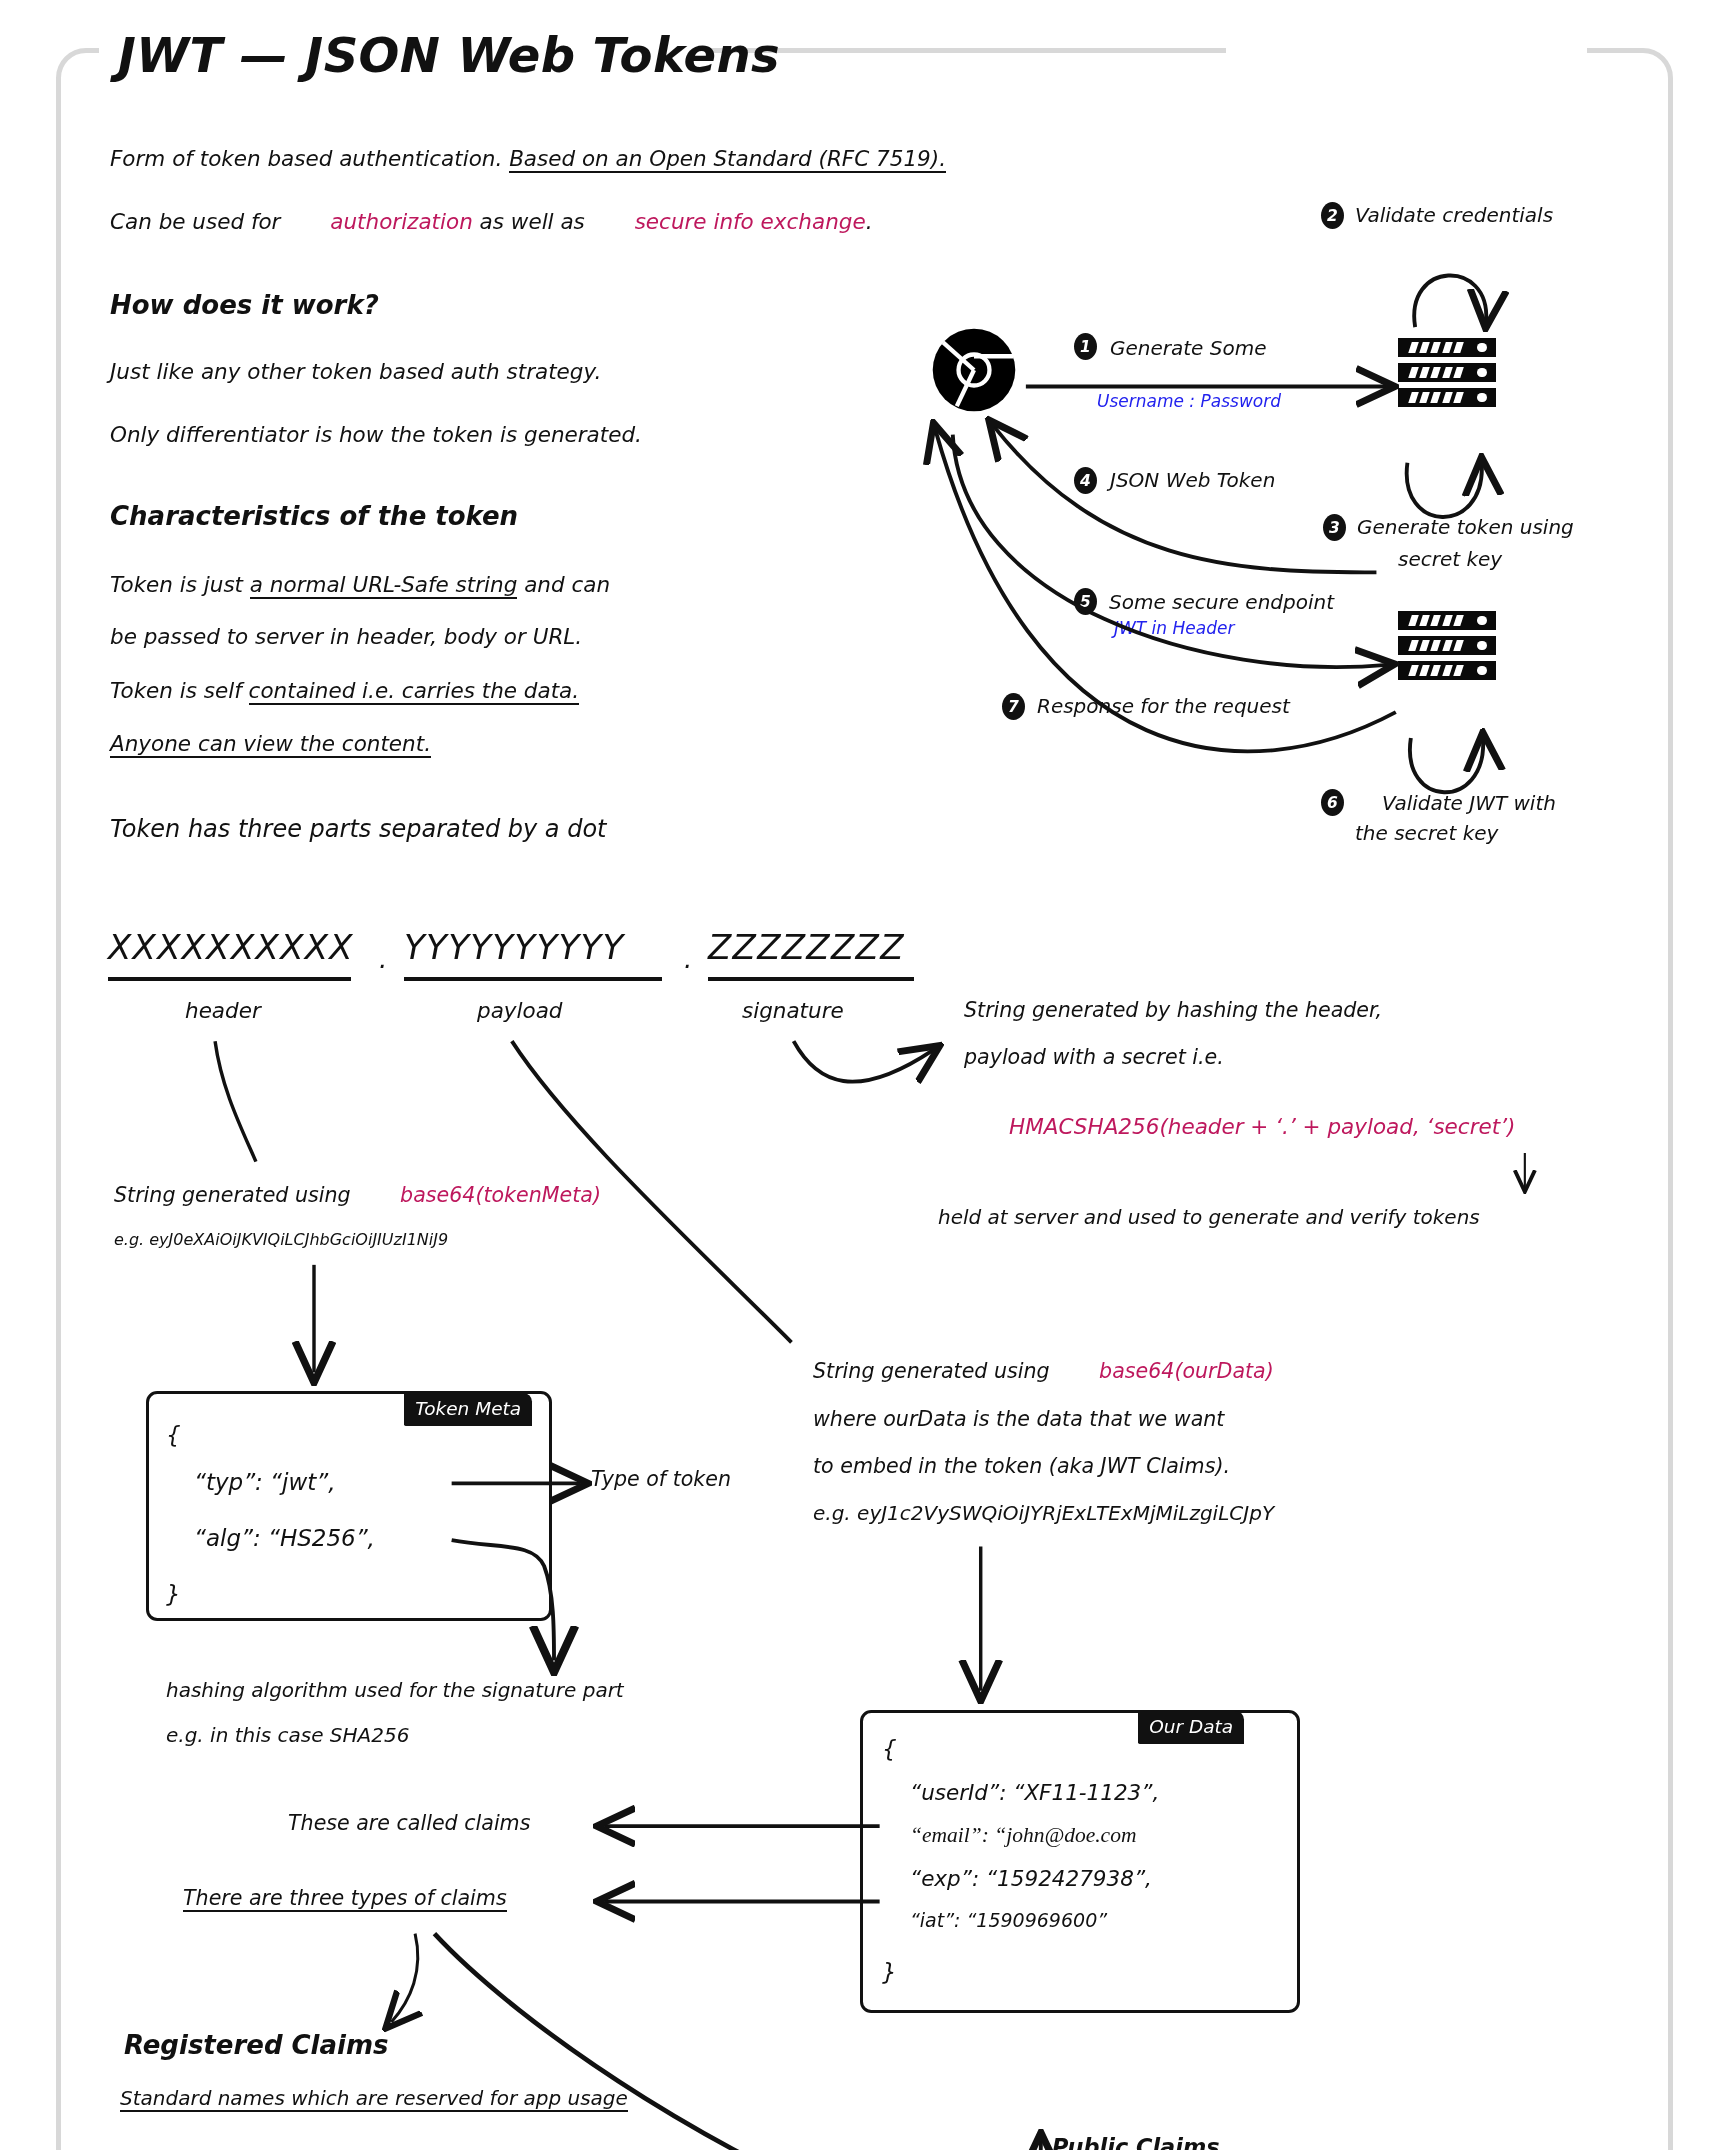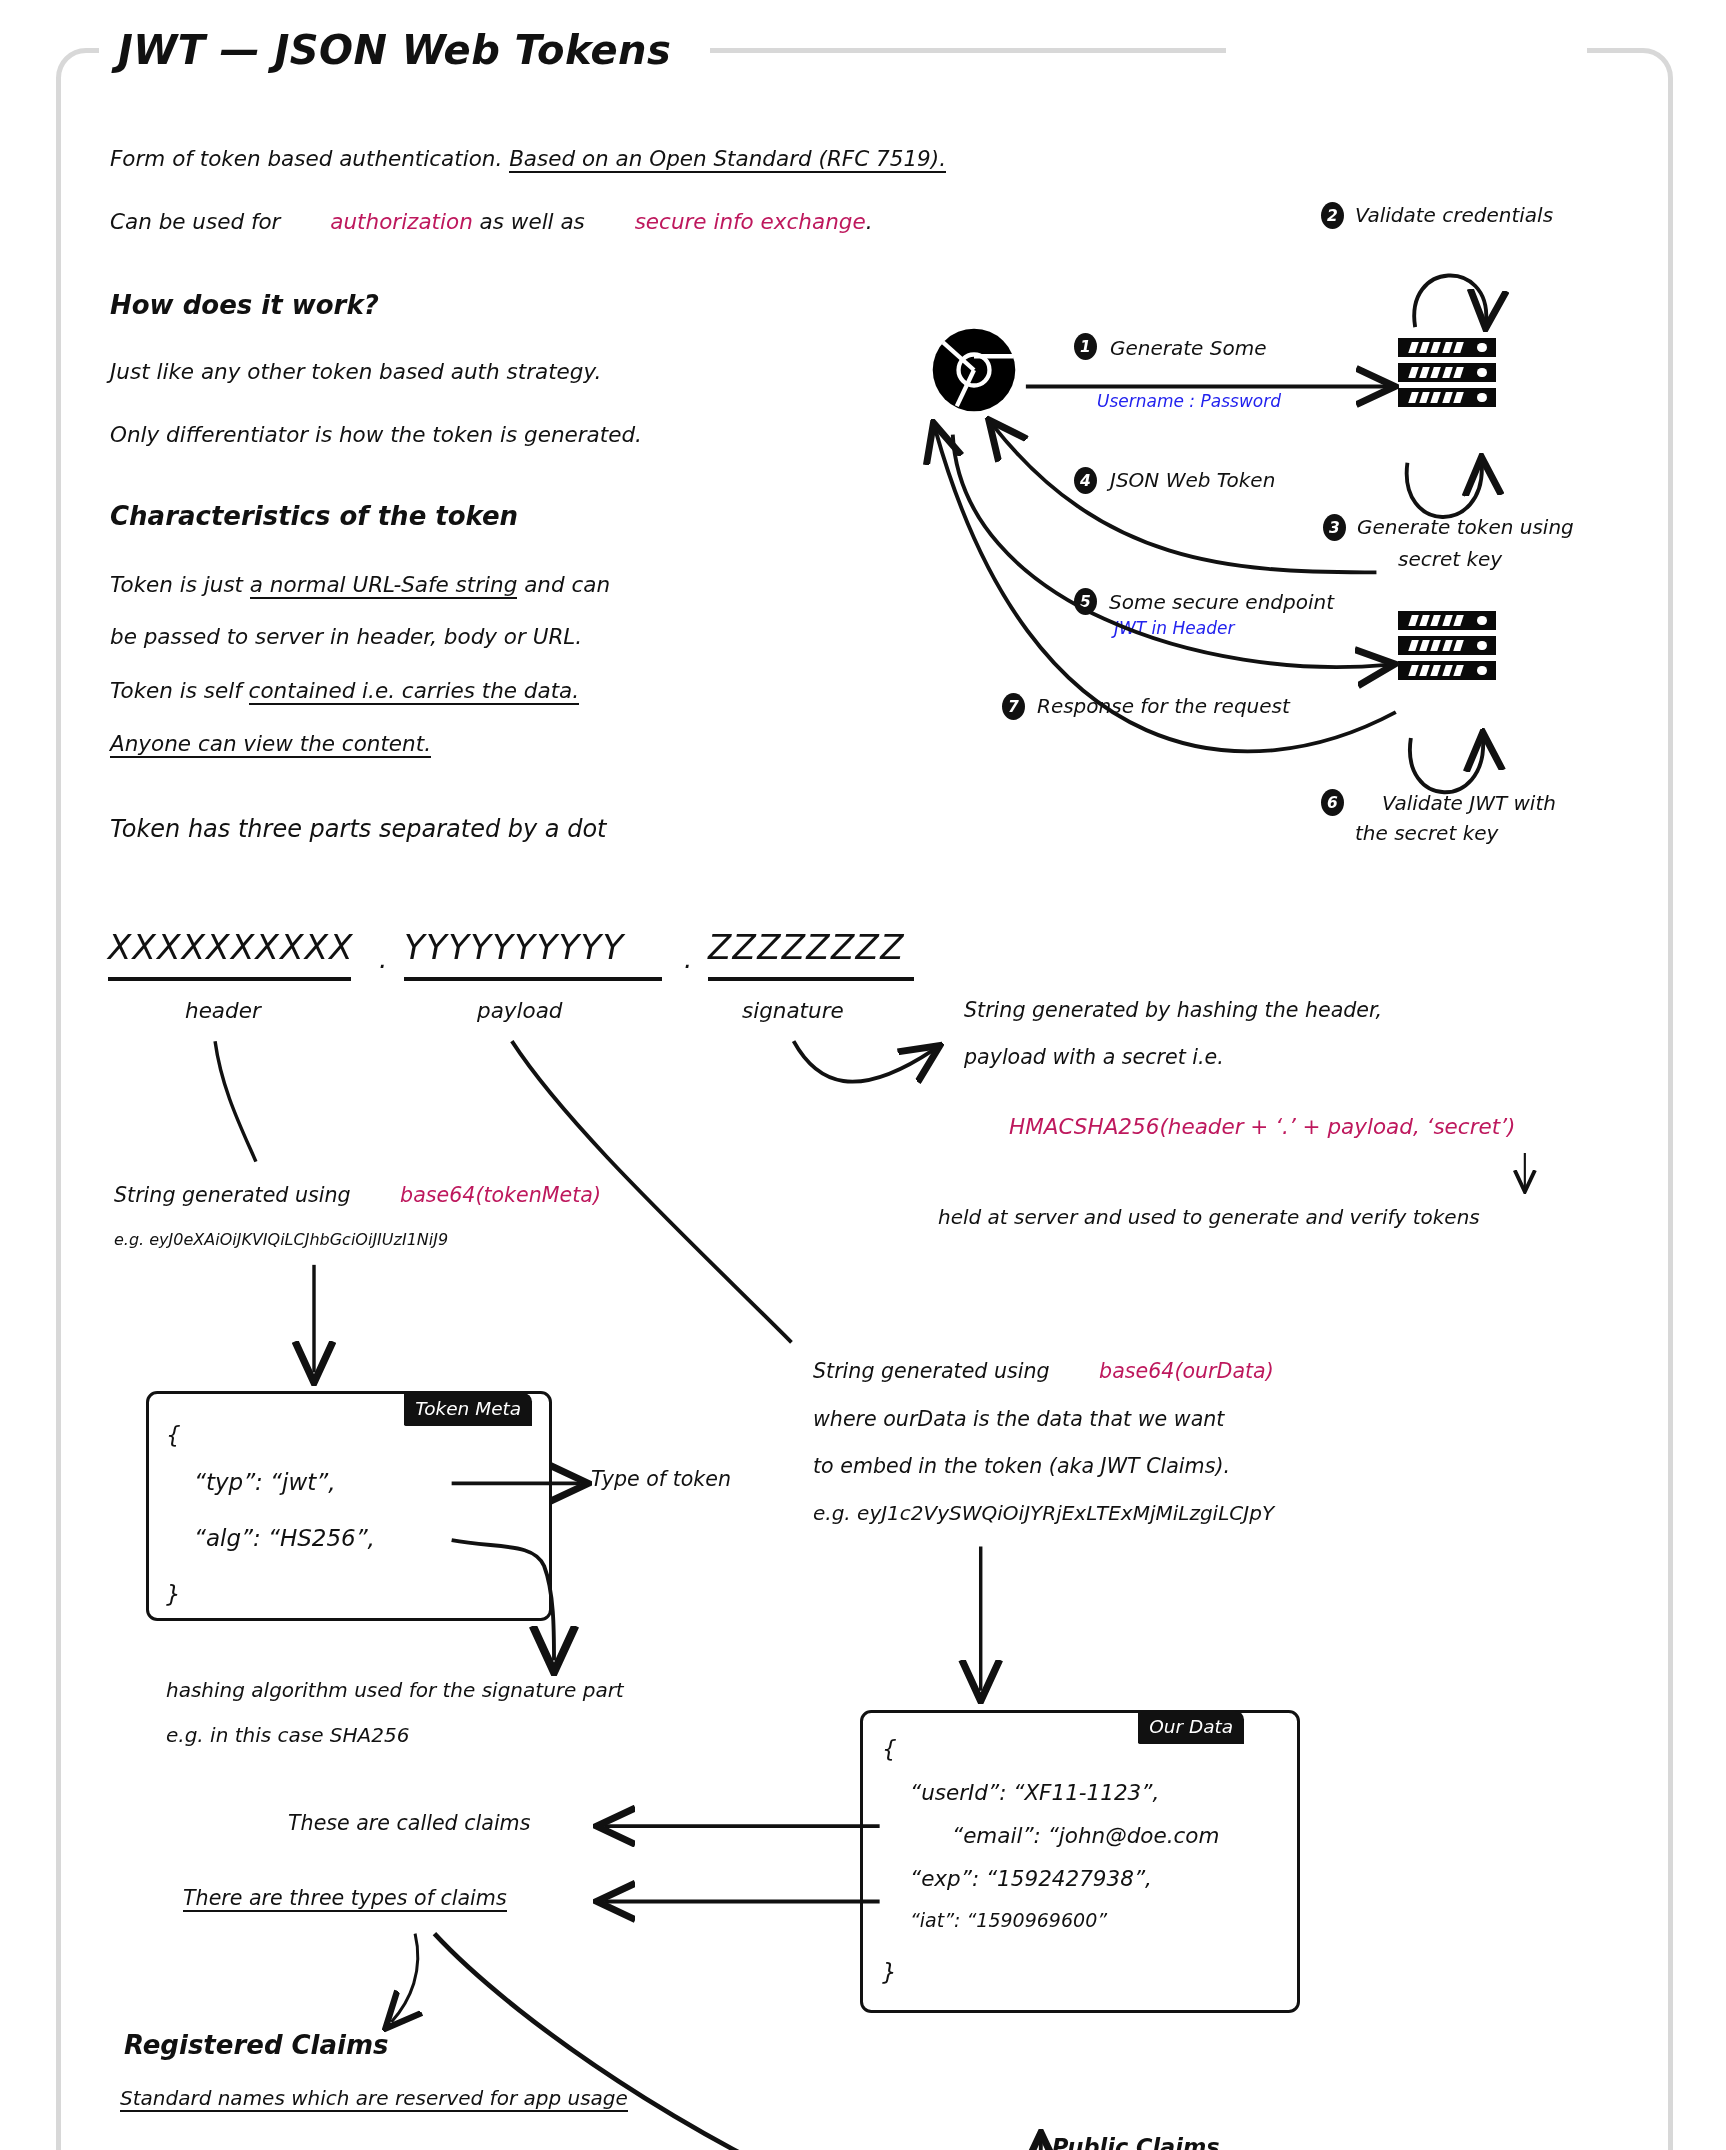--- a/index.html
+++ b/index.html
@@ -17,21 +17,21 @@
   .title-mask{
     position:absolute;left:99px;top:37px;width:611px;height:26px;background:#fff;
   }
   .title-gap-mask{
     position:absolute;left:1226px;top:37px;width:361px;height:26px;background:#fff;
   }
   h1.doc-title{
     position:absolute;left:118px;top:27px;margin:0;
     font-family:"DejaVu Sans",sans-serif;
     font-weight:bold;font-style:italic;
-    font-size:40px;letter-spacing:0.4px;color:#111;
+    font-size:48px;letter-spacing:0.4px;color:#111;
     white-space:nowrap;
   }
 
   .hw{ font-family:"DejaVu Sans",sans-serif; font-style:italic; color:#111; }
   .body-txt{ position:absolute; font-size:21.5px; line-height:1.0; white-space:nowrap; }
   .sec-head{ position:absolute; font-size:26px; font-weight:bold; font-style:italic; white-space:nowrap;}
   .blue{ color:#be185d;margin-left:43px; }
   .ul{ border-bottom:2.6px solid #111; padding-bottom:1.7px; display:inline-block; line-height:0.95;}
 
   
@@ -227,21 +227,21 @@
   <span>String generated using </span><span class="blue">base64(ourData)</span>
 </div>
 <div class="hw body-txt" style="left:813px;top:1409px;font-size:20.6px;">where ourData is the data that we want</div>
 <div class="hw body-txt" style="left:813px;top:1456px;font-size:20.6px;">to embed in the token (aka JWT Claims).</div>
 <div class="hw body-txt" style="left:813px;top:1503px;font-size:20px;">e.g. eyJ1c2VySWQiOiJYRjExLTExMjMiLzgiLCJpY</div>
 
 <div class="codebox" style="left:860px;top:1710px;width:434px;height:297px;"></div>
 <div class="box-tab" style="left:1138px;top:1711px;">Our Data</div>
 <div class="hw code-line" style="left:882px;top:1736px;">{</div>
 <div class="hw code-line" style="left:910px;top:1780px;font-size:21.5px;">“userId”: “XF11-1123”,</div>
-<div class="hw code-line" style="left:952px;top:1823px;font-size:21.5px;">“email”: “john@doe.com</div>
+<div class="hw code-line" style="left:910px;top:1823px;font-size:21.5px;font-family:Liberation Serif, serif;">“email”: “john@doe.com</div>
 <div class="hw code-line" style="left:910px;top:1866px;font-size:21.5px;">“exp”: “1592427938”,</div>
 <div class="hw code-line" style="left:910px;top:1909px;font-size:19px;">“iat”: “1590969600”</div>
 <div class="hw code-line" style="left:882px;top:1959px;">}</div>
 
 <div class="hw body-txt" style="left:288px;top:1813px;font-size:20.6px;">These are called claims</div>
 <div class="hw body-txt" style="left:183px;top:1888px;font-size:20.6px;">
   <span class="ul">There are three types of claims</span>
 </div>
 
 <div class="hw sec-head" style="left:124px;top:2030px;">Registered Claims</div>

